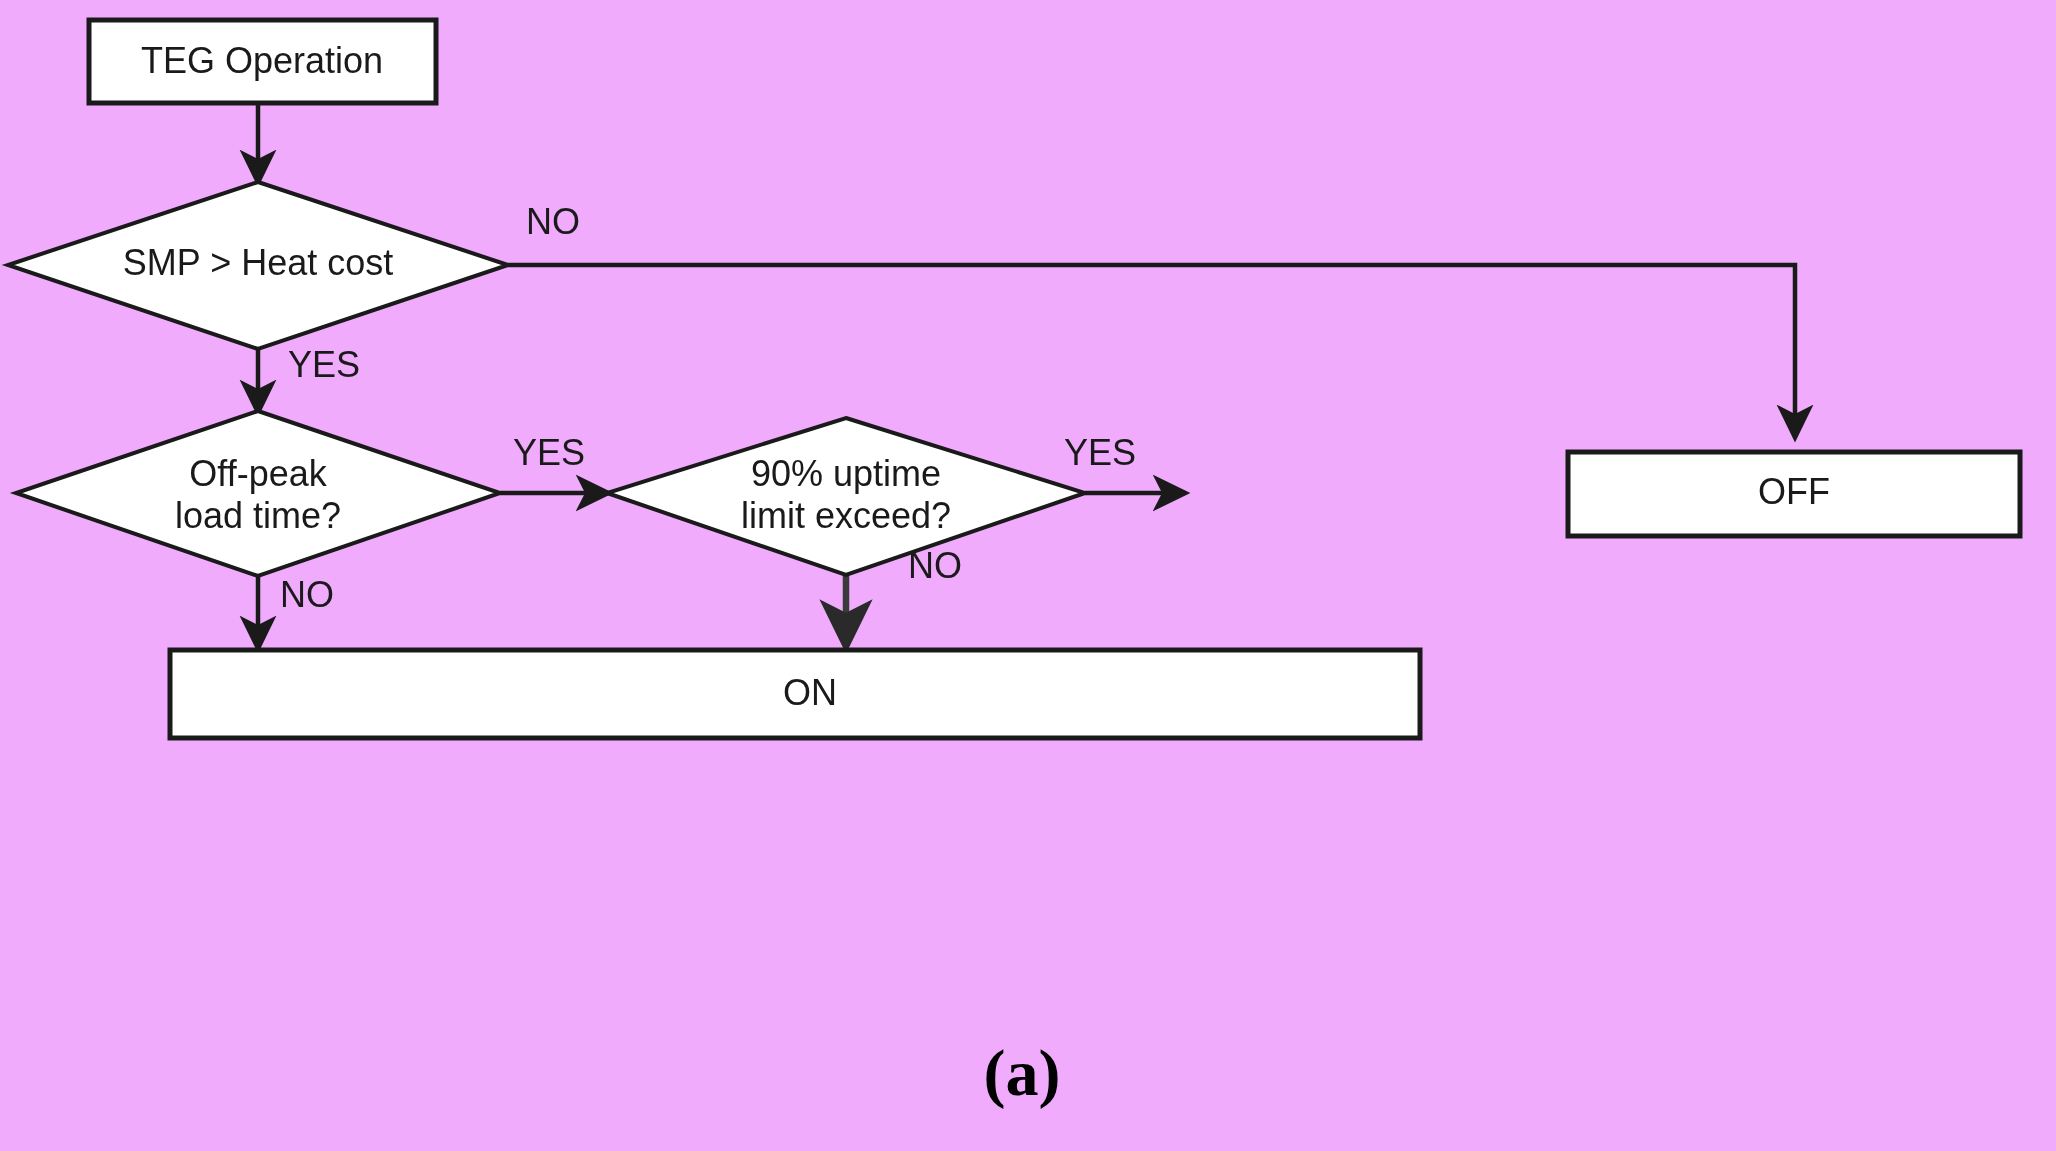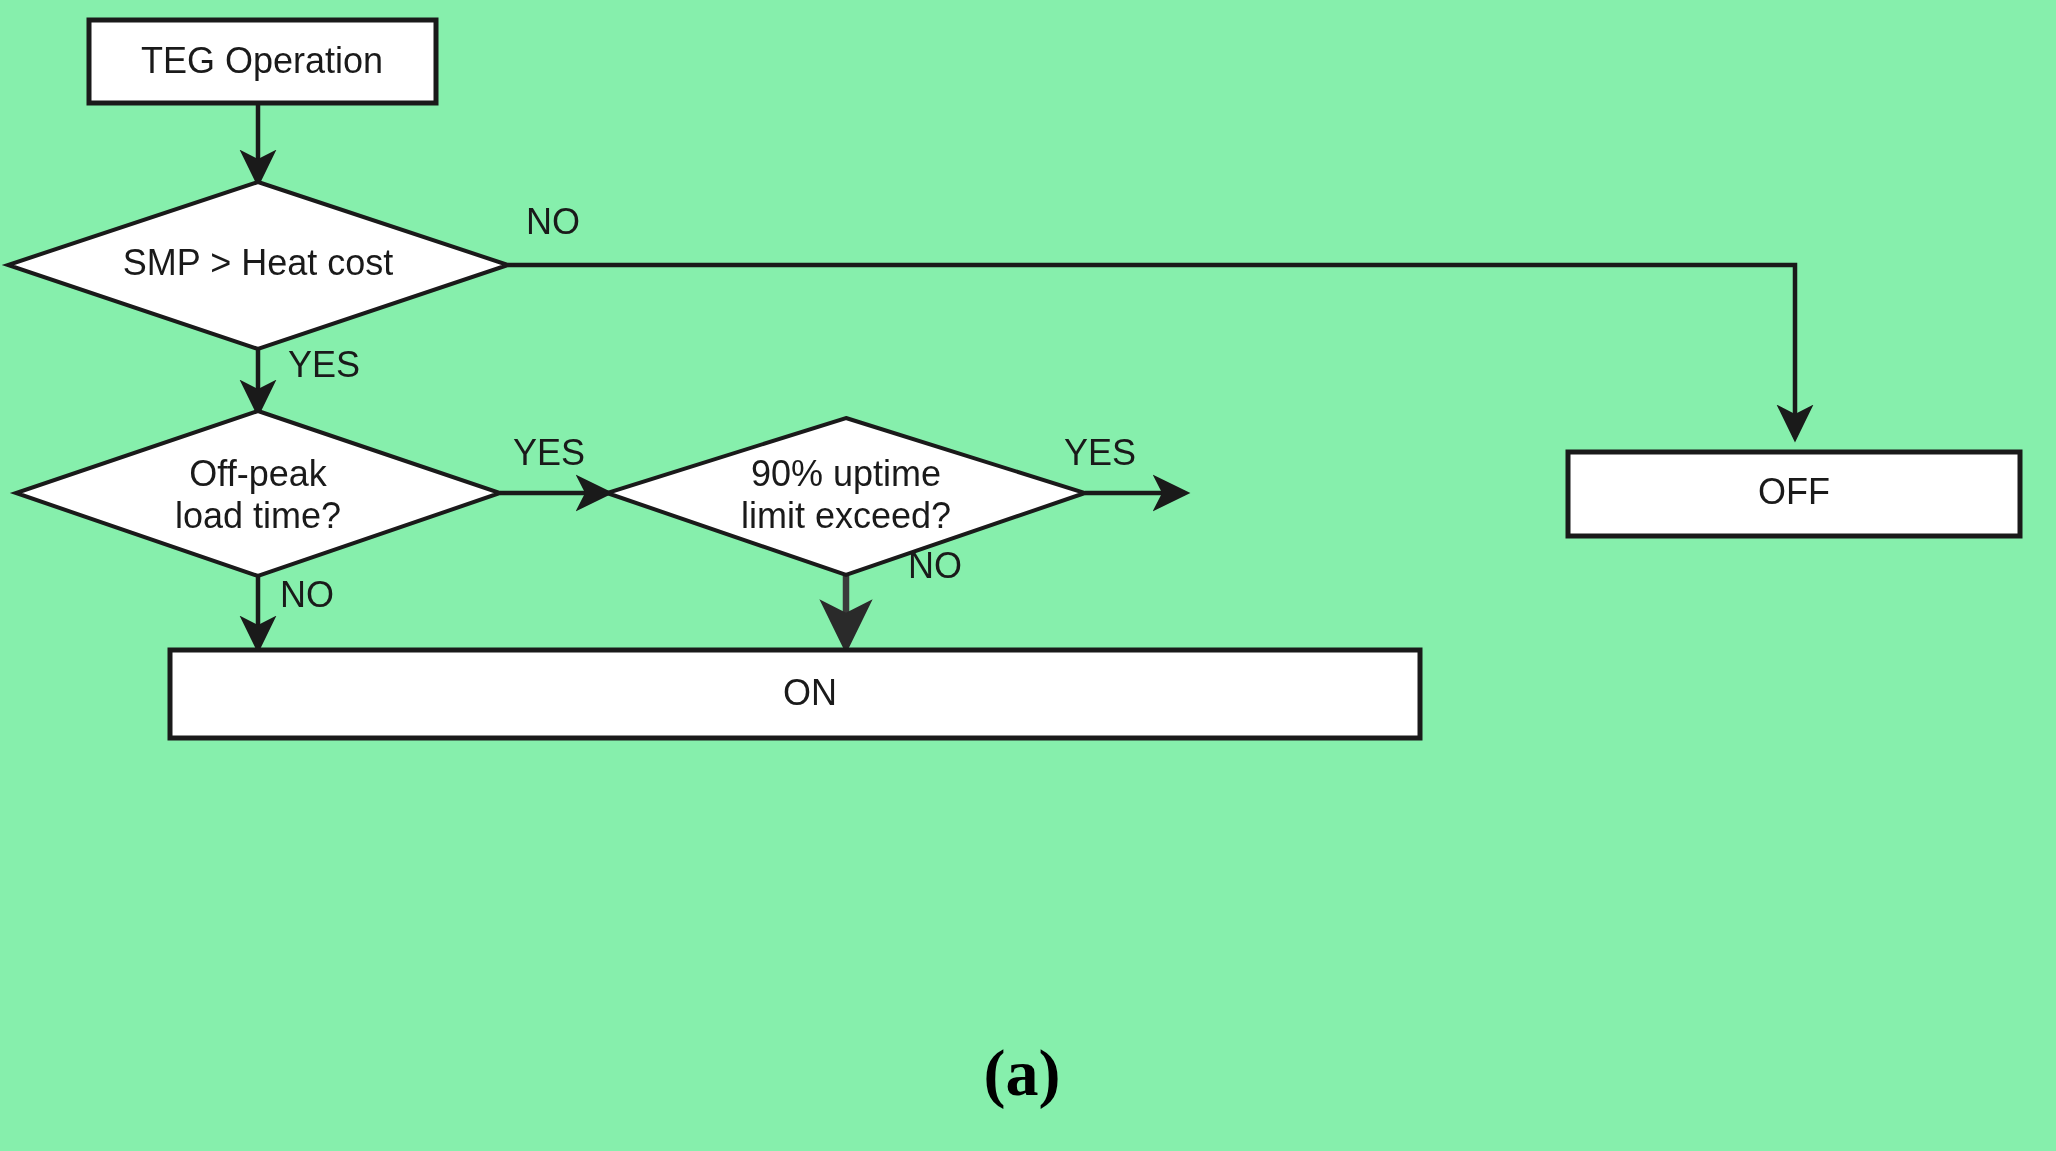--- a/index.html
+++ b/index.html
@@ -10,21 +10,21 @@
   body {
     width: 2056px;
     height: 1151px;
     font-family: "Liberation Sans", sans-serif;
     overflow: hidden;
   }
   #figure-root {
     position: relative;
     width: 2056px;
     height: 1151px;
-    background: #86efac;
+    background: #f0abfc;
   }
   svg#flowchart {
     position: absolute;
     left: 0;
     top: 0;
     width: 2056px;
     height: 1151px;
     display: block;
   }
   .node-shape {

